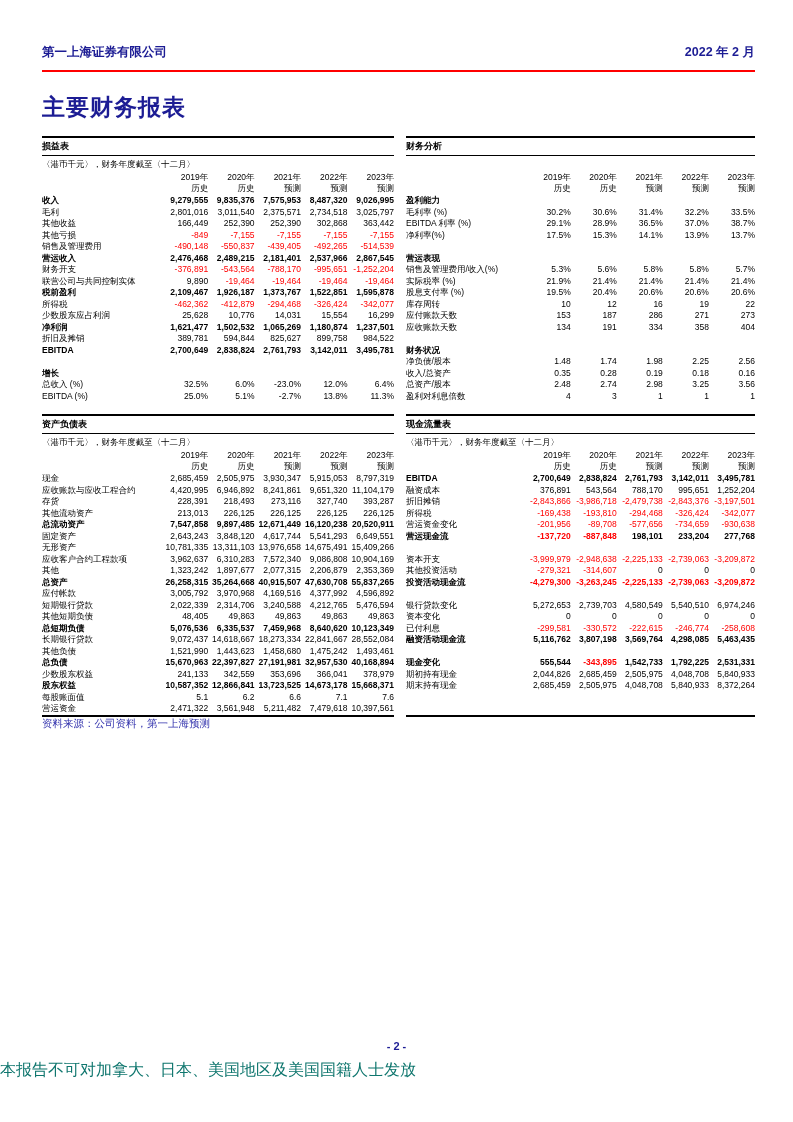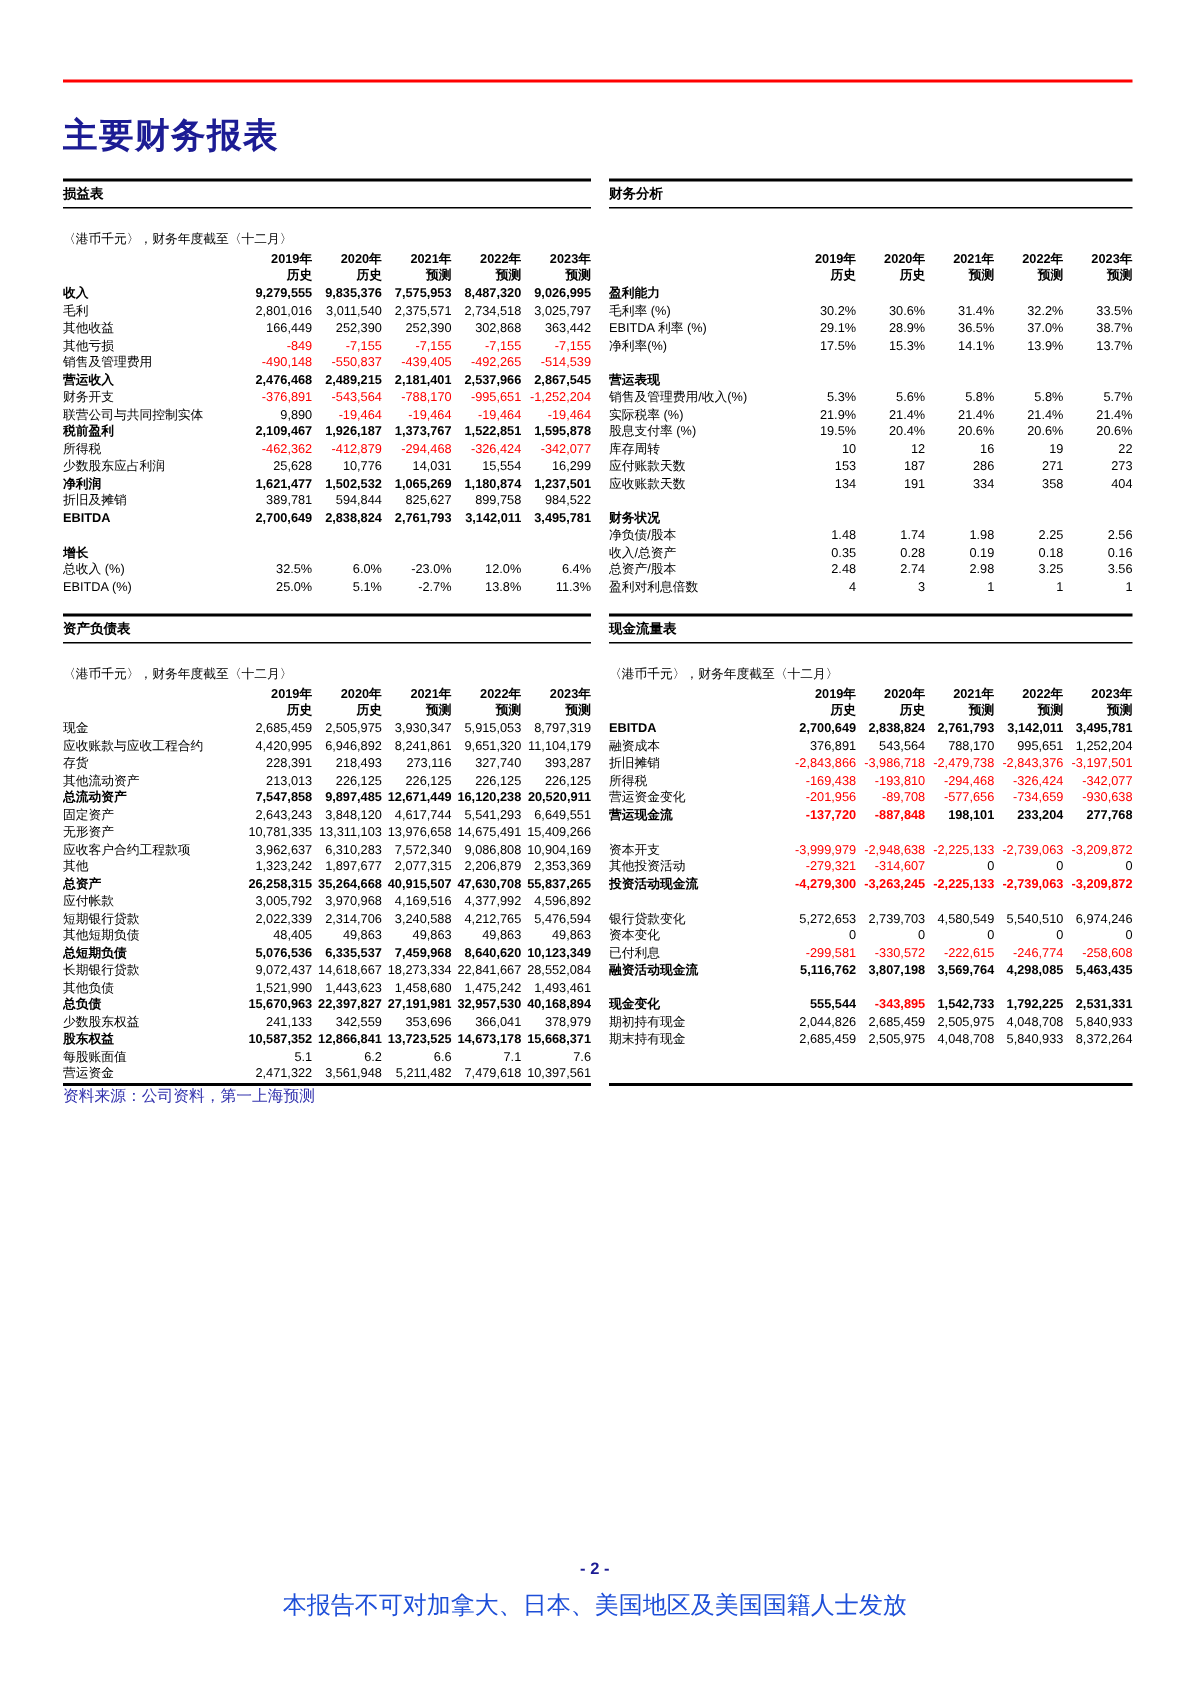--- a/index.html
+++ b/index.html
@@ -19,46 +19,50 @@
 
   
   .page-title { color:#1c1c94; font-weight:bold; font-size:23px; margin-top:20px; letter-spacing:1px; }
 
   
   .tables { display:grid; grid-template-columns:352px 349px; column-gap:12px; row-gap:12px; margin-top:13px;gap:12px; }
 
   .fin-table { border-top:2.5px solid #000; }
   .fin-table.bottom { border-bottom:2.5px solid #000; }
   .tbl-title { font-size:9px; font-weight:bold; padding:2px 0 2px; border-bottom:1.2px solid #000; }
-  .tbl-subtitle { font-size:8.5px; padding:2px 0 0; height:14px; line-height:12px;margin-top:12px; }
+  .tbl-subtitle { font-size:8.5px; padding:2px 0 0; height:14px; line-height:12px; }
 
   table { width:100%; border-collapse:collapse; table-layout:fixed; }
   col.c-label { width:34%; }
   col.c-val { width:13.2%; }
-  th { font-size:8.5px; font-weight:bold; text-align:right; padding:2px 0 1px; line-height:11px; vertical-align:bottom;margin-top:32px; }
+  th { font-size:8.5px; font-weight:normal; text-align:right; padding:2px 0 1px; line-height:11px; vertical-align:bottom;margin-top:32px; }
   td { font-size:8.5px; text-align:right; line-height:11.5px; padding:0; white-space:nowrap; overflow:hidden; }
   td.label { text-align:left; }
   tr.bold td { font-weight:bold; }
   tr.spacer td { height:11px; }
   td.neg { color:#ff0000; }
 
   
   .source-note { font-size:10.5px; color:#3232ad; }
 
   
   .page-num { position:absolute; top:1040px; left:0; width:100%; text-align:center;
               color:#1c1c94; font-weight:bold; font-size:11px; }
-  .disclaimer { position:absolute; top:1060px; left:0; width:100%; text-align:center;
-                color:#1d4ed8; font-size:16px; }
+  .disclaimer { position:absolute; top:1060px; left:0; width:100%; text-align:left;
+                color:#0f766e; font-size:16px; }
 </style>
 </head>
 <body>
 
 <div class="page">
 
+  <div class="doc-header">
+    <span class="company">第一上海证券有限公司</span>
+    <span class="doc-date">2022 年 2 月</span>
+  </div>
   <hr class="red-rule">
 
   <div class="page-title">主要财务报表</div>
 
   <div class="tables">
     <div class="fin-table">
         <div class="tbl-title">损益表</div>
         <div class="tbl-subtitle">〈港币千元〉，财务年度截至〈十二月〉</div>
         <table>
           <colgroup>

